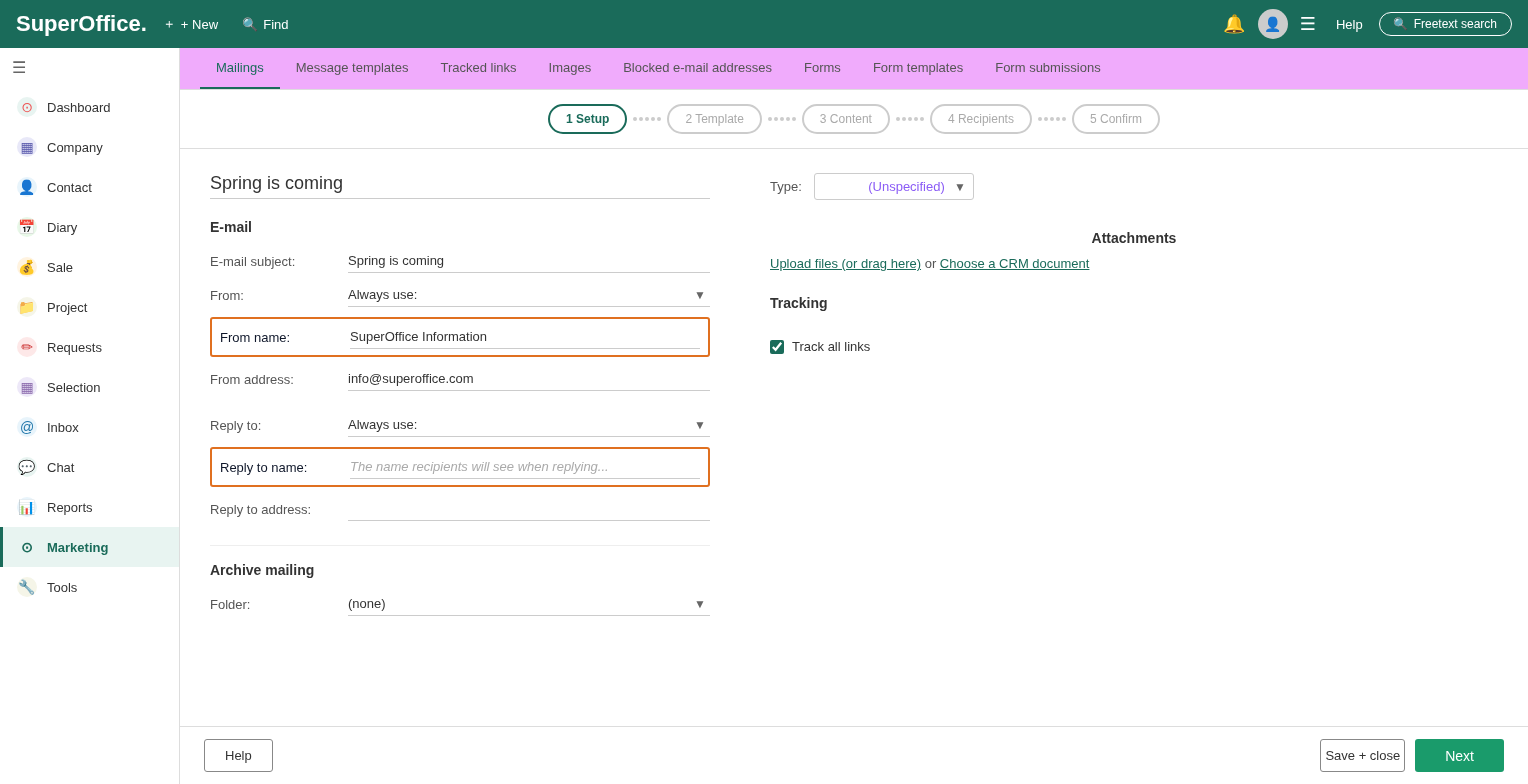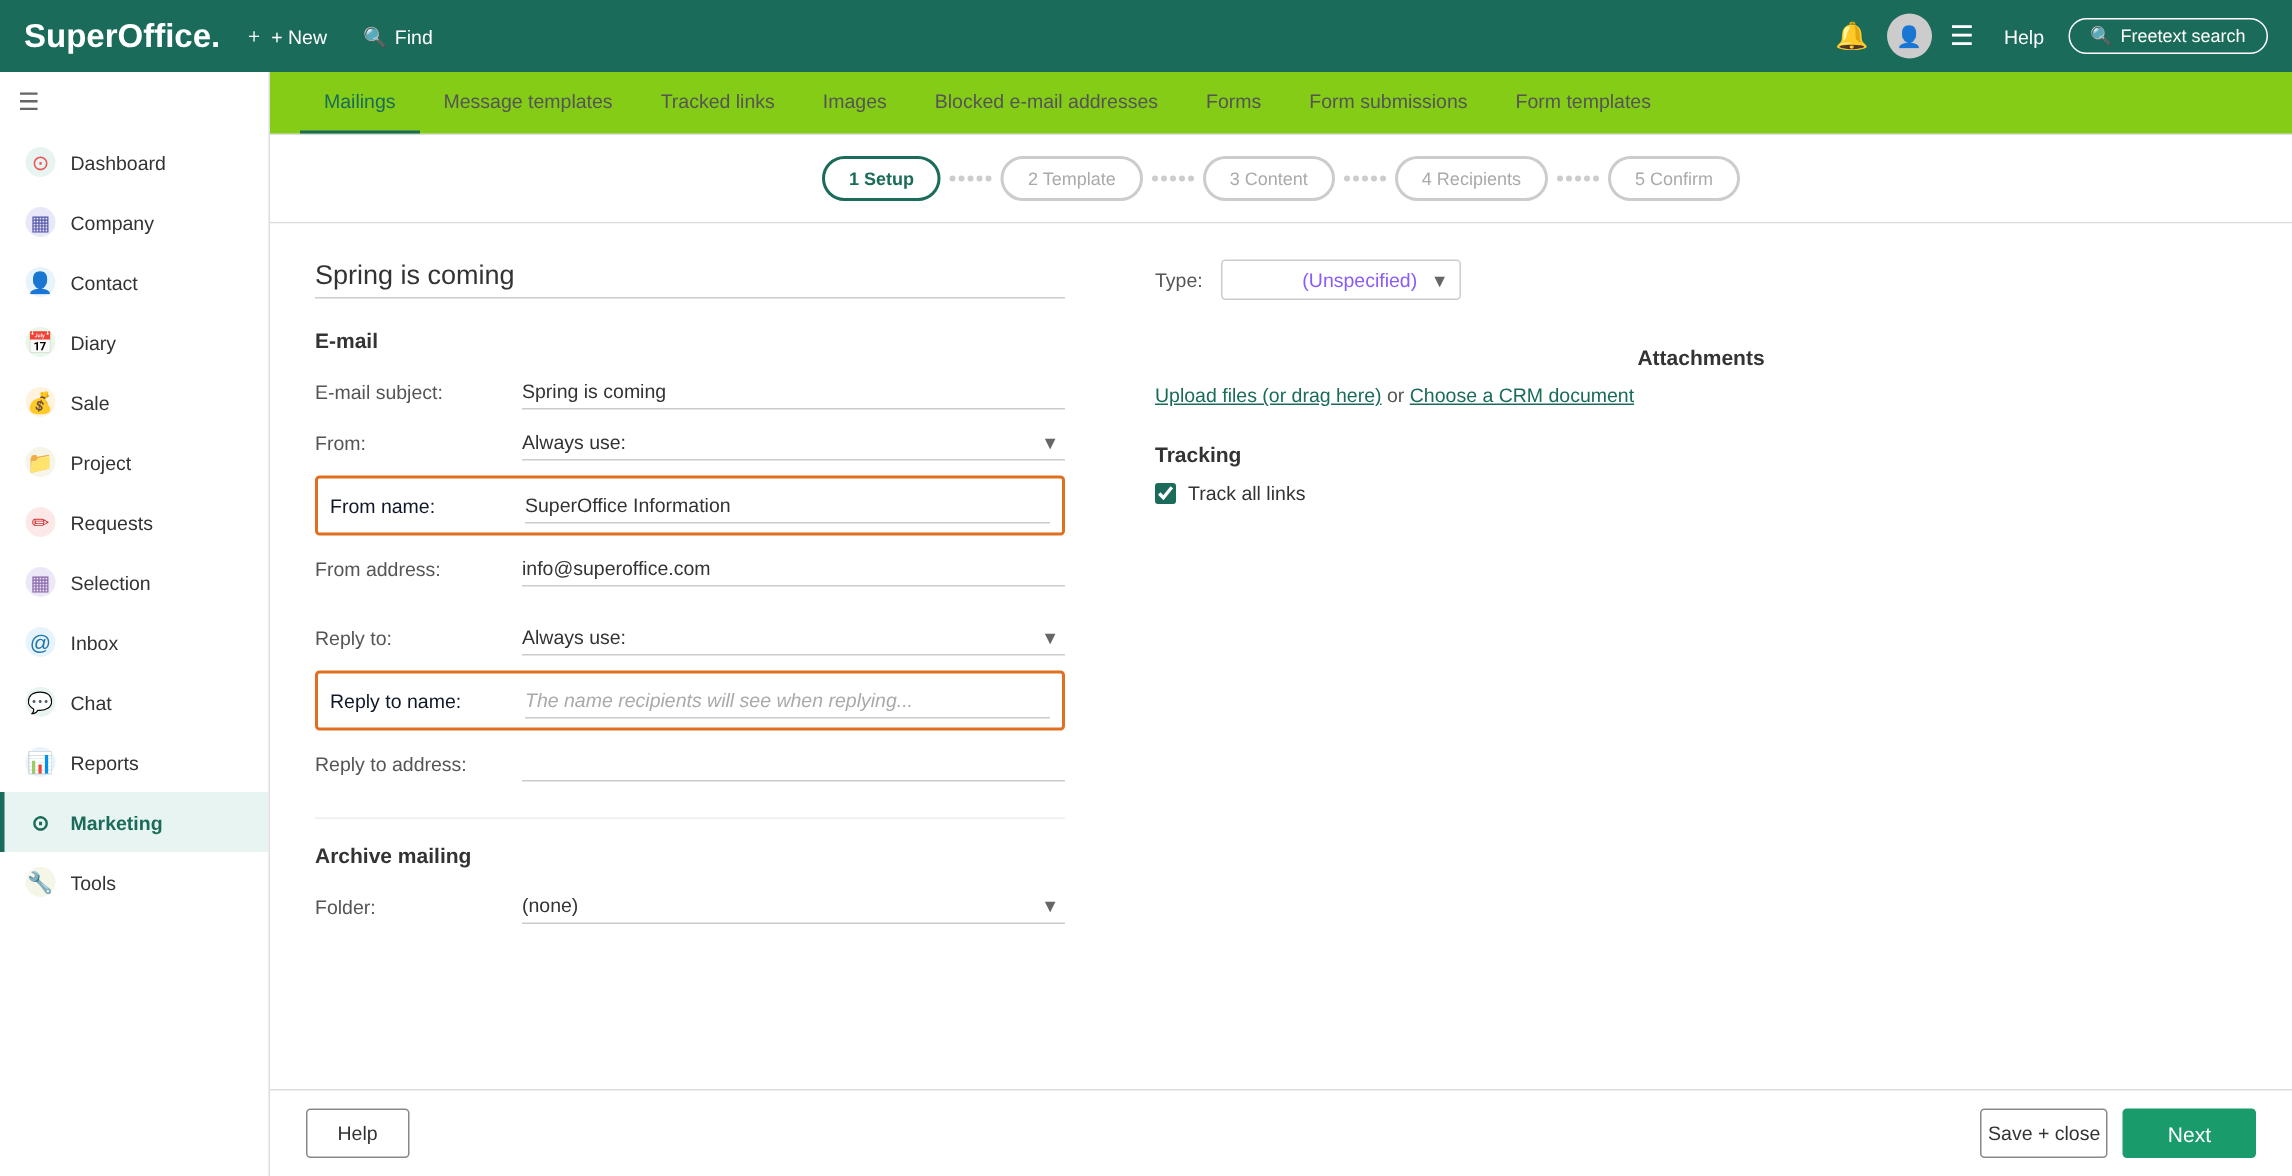--- a/index.html
+++ b/index.html
@@ -135,21 +135,21 @@
     .main-content {
       flex: 1;
       background: #f0f0f0;
       overflow-y: auto;
       display: flex;
       flex-direction: column;
     }
 
     
     .tabs-bar {
-      background: #84cc16;
+      background: #f0abfc;
       border-bottom: 1px solid #ddd;
       display: flex;
       align-items: center;
       padding: 0 20px;
       flex-shrink: 0;
     }
     .tab-item {
       padding: 12px 16px;
       cursor: pointer;
       font-size: 13px;
@@ -371,21 +371,21 @@
       padding-top: 16px;
     }
 
     
     .tracking-section {
       margin-top: 24px;
     }
     .tracking-title {
       font-size: 14px;
       font-weight: 600;
-      margin-bottom: 10px;
+      margin-bottom: 28px;
       color: #333;
     }
     .checkbox-row {
       display: flex;
       align-items: center;
       gap: 8px;
       margin-bottom: 16px;
     }
     .checkbox-row input[type=checkbox] {
       accent-color: #1a6b5a;
@@ -527,22 +527,22 @@
 
   <div class="main-content">
 
     <div class="tabs-bar">
       <div class="tab-item active">Mailings</div>
       <div class="tab-item">Message templates</div>
       <div class="tab-item">Tracked links</div>
       <div class="tab-item">Images</div>
       <div class="tab-item">Blocked e-mail addresses</div>
       <div class="tab-item">Forms</div>
+      <div class="tab-item">Form templates</div>
       <div class="tab-item">Form submissions</div>
-      <div class="tab-item">Form templates</div>
     </div>
 
     <div class="wizard-bar">
       <div class="wizard-step">
         <div class="step-circle active">1 Setup</div>
       </div>
       <div class="step-dots">
         <span></span>
           <span></span>
           <span></span>

